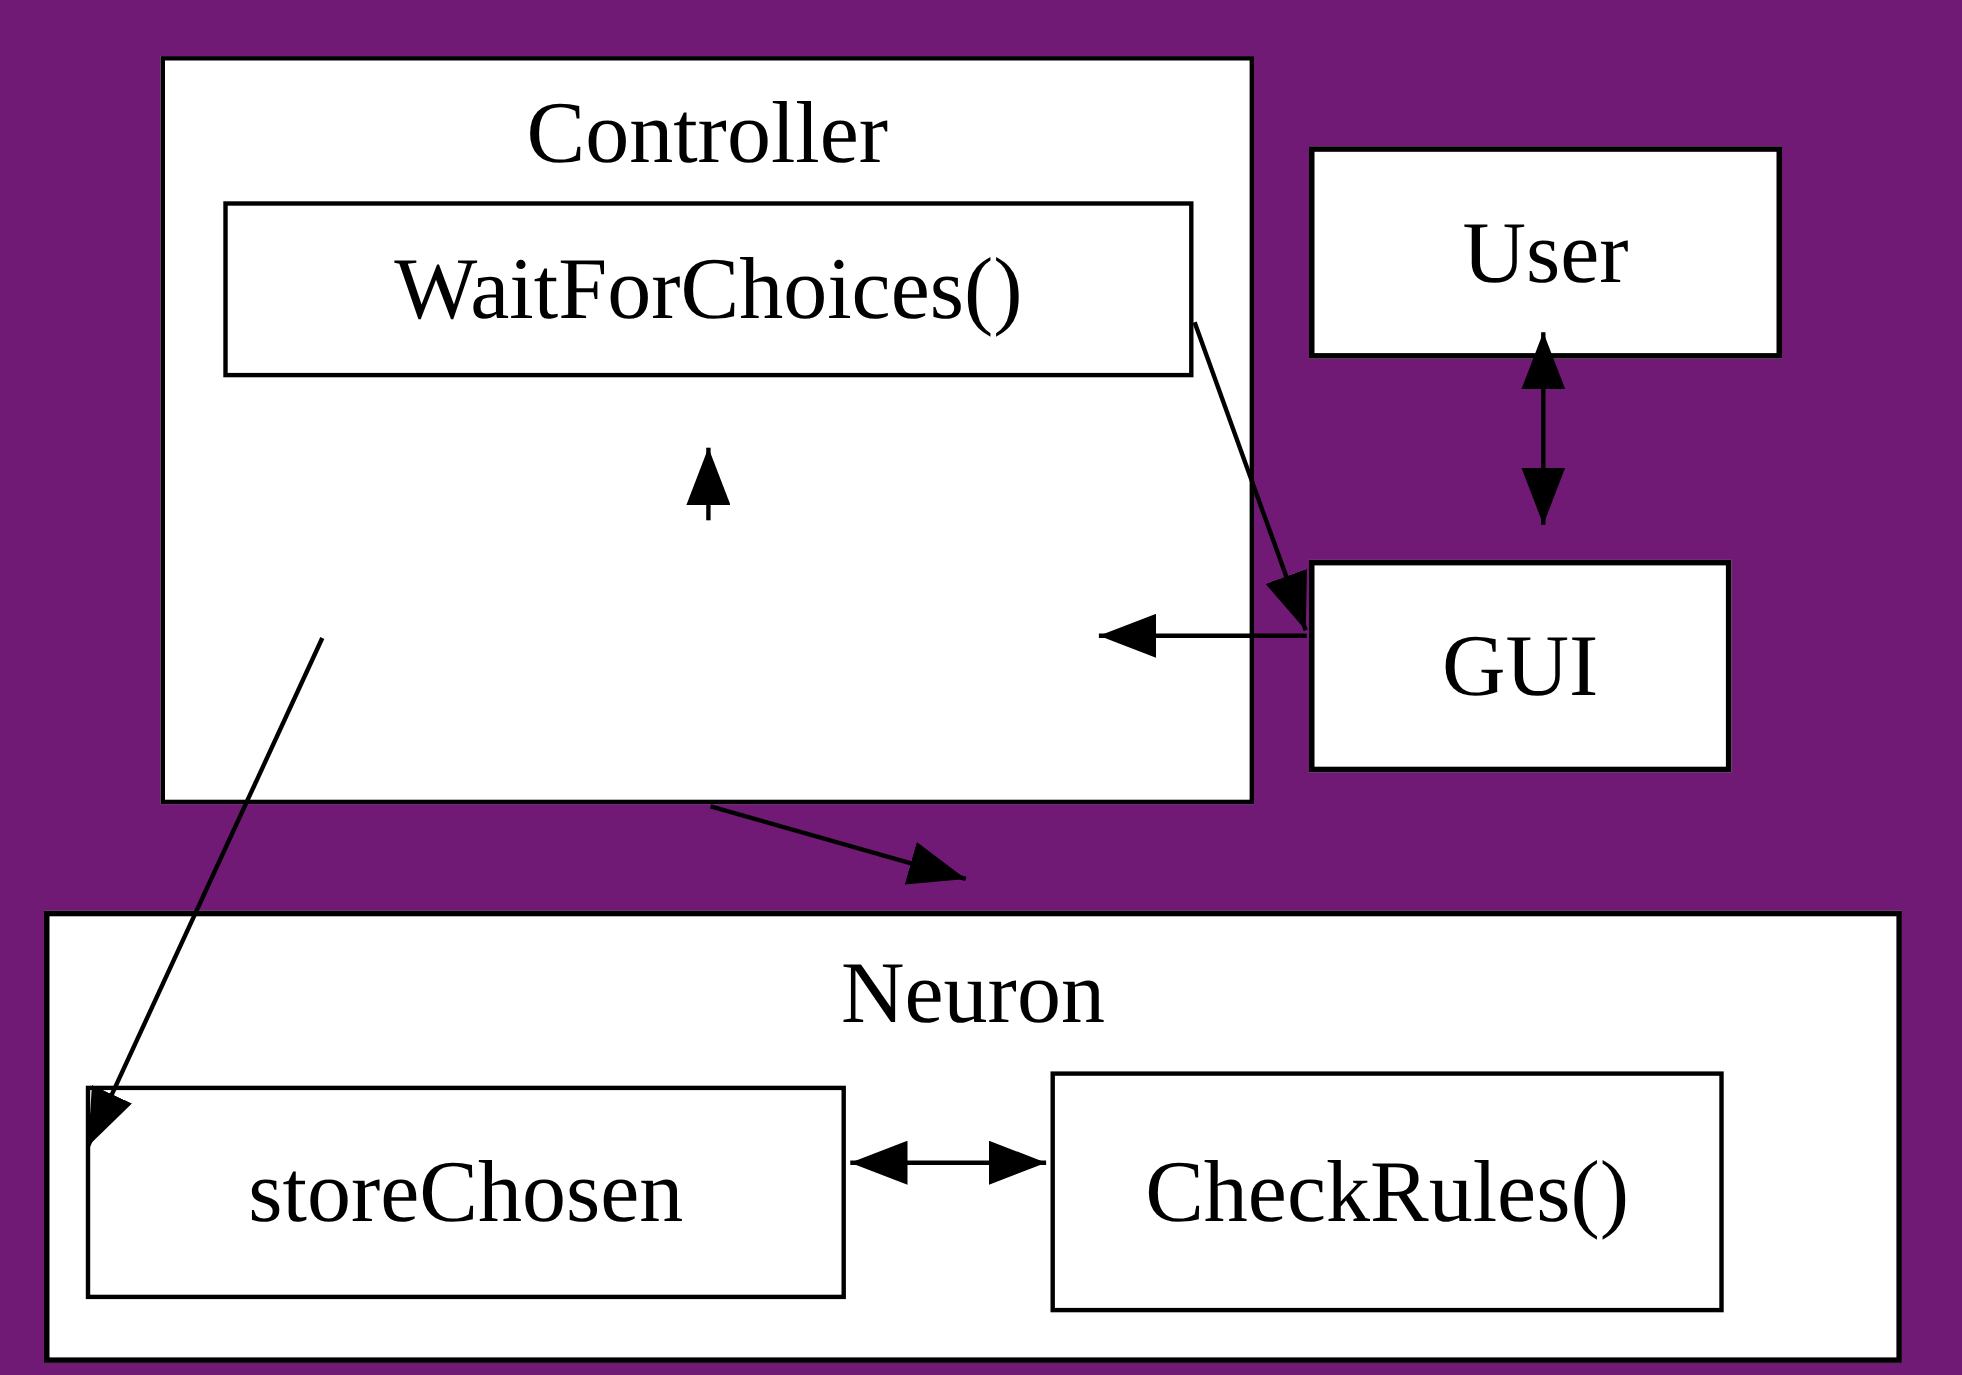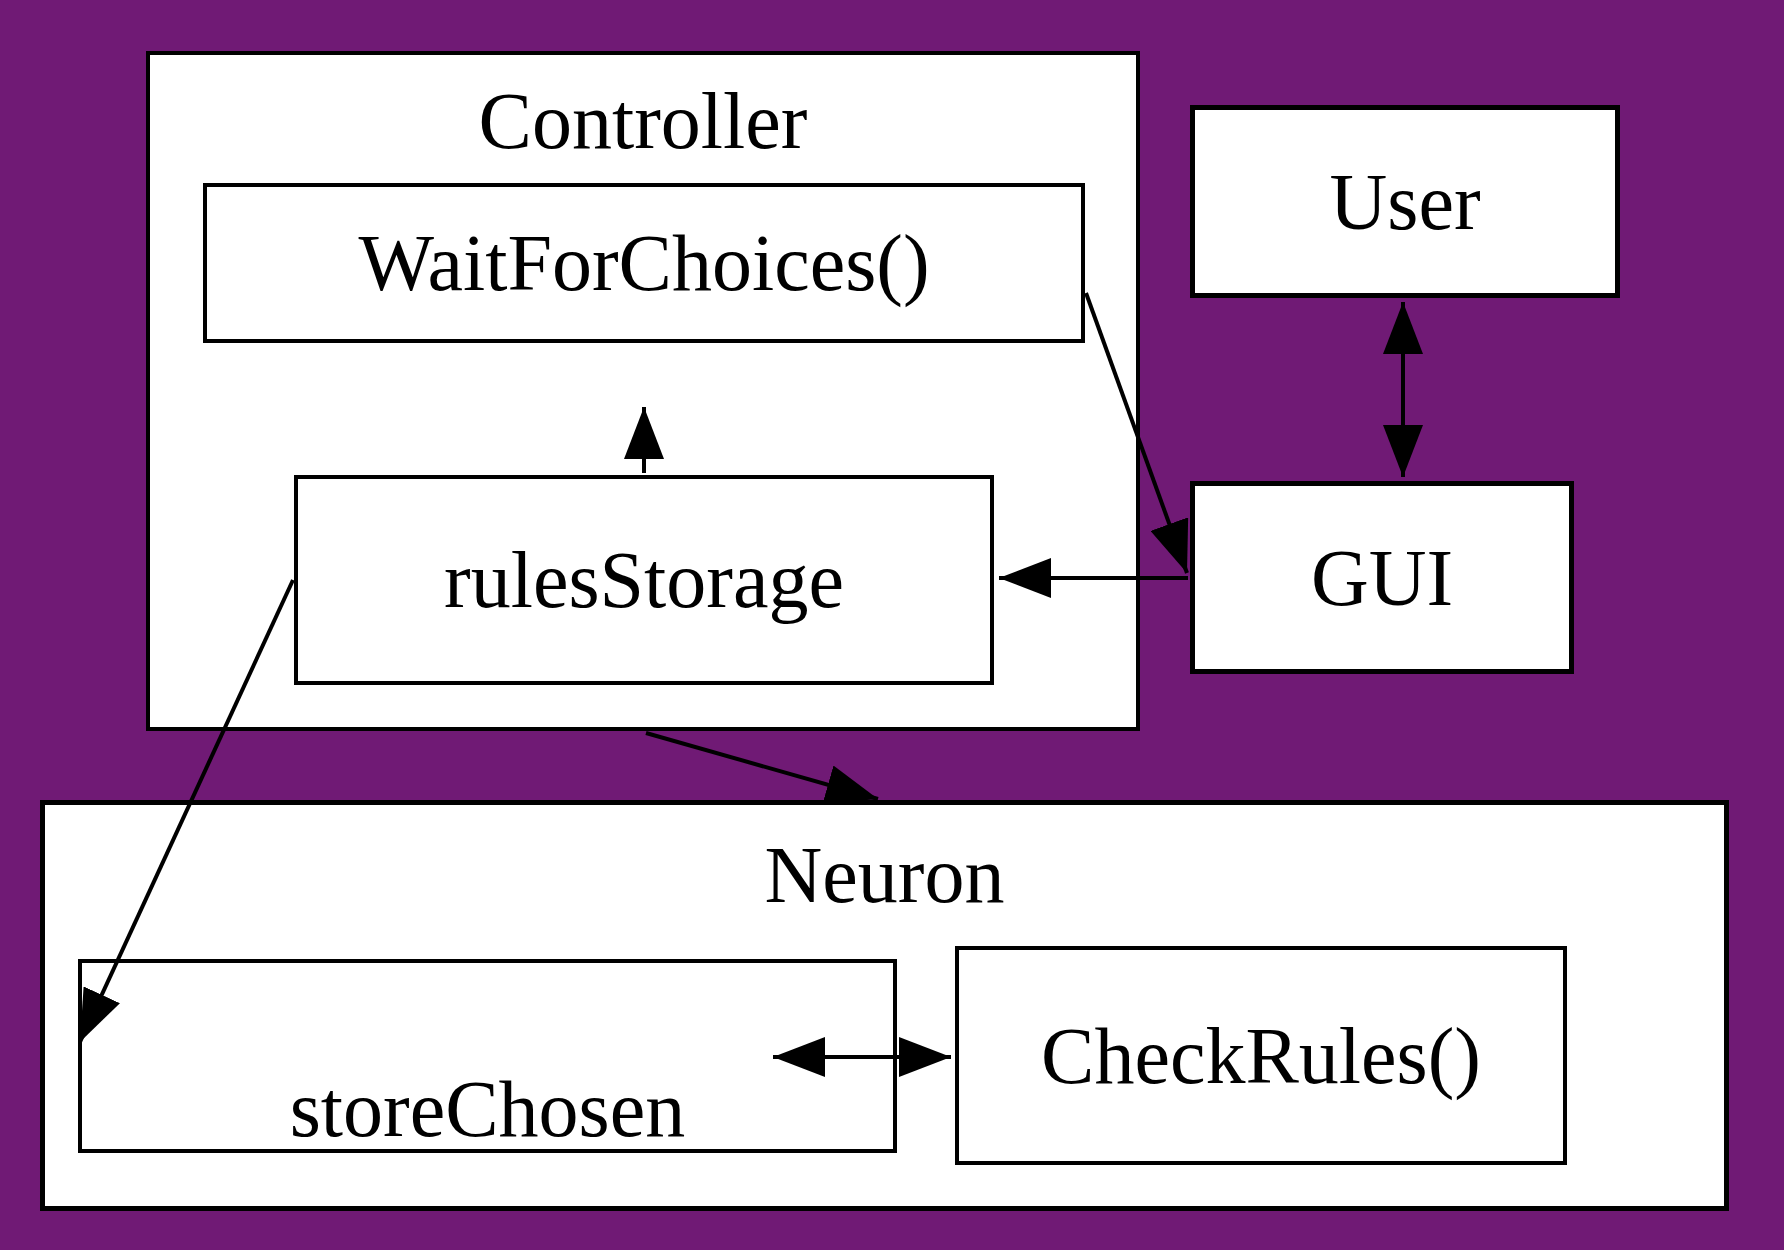--- a/index.html
+++ b/index.html
@@ -16,21 +16,21 @@
     font-family: "Liberation Serif", "DejaVu Serif", serif;
     color: #000000;
     overflow: hidden;
   }
   .box {
     position: absolute;
     background: #ffffff;
     box-sizing: border-box;
   }
   .border4 { border: 4px solid #000000; }
-  .border5 { border: 5px solid #000000; }
+  .border5 { border: 5px solid #000000; margin-top: 28px; }
   .node {
     display: flex;
     align-items: center;
     justify-content: center;
   }
   .container-box {
     display: block;
   }
   .lbl {
     font-size: 80px;
@@ -44,21 +44,21 @@
   #box-controller .container-title { margin-top: 26px; }
   #box-neuron .container-title { margin-top: 30px; }
 
   
   #box-controller { left: 146px; top: 51px;  width: 994px;  height: 680px; }
   #box-wfc        { left: 53px;  top: 128px; width: 882px;  height: 160px; }
   #box-rules      { left: 144px; top: 420px; width: 700px;  height: 210px; }
   #box-user       { left: 1190px; top: 105px; width: 430px; height: 193px; }
   #box-gui        { left: 1190px; top: 481px; width: 384px; height: 193px; }
   #box-neuron     { left: 40px;  top: 800px; width: 1689px; height: 411px; }
-  #box-store      { left: 33px;  top: 154px; width: 819px;  height: 194px; align-items: flex-end; }
+  #box-store      { left: 33px;  top: 154px; width: 691px;  height: 194px; }
   #box-check      { left: 910px; top: 141px; width: 612px;  height: 219px; }
 
   svg.edges {
     position: absolute;
     left: 0;
     top: 0;
     width: 1784px;
     height: 1250px;
     pointer-events: none;
   }
@@ -72,23 +72,20 @@
 
 <div class="canvas">
 
   <div class="box border4 container-box" id="box-controller">
     <span class="lbl container-title">Controller</span>
 
     <div class="box border4 node" id="box-wfc">
       <span class="lbl">WaitForChoices()</span>
     </div>
 
-    <div class="box border4 node" id="box-rules">
-      <span class="lbl">rulesStorage</span>
-    </div>
   </div>
 
   <div class="box border5 node" id="box-user">
     <span class="lbl">User</span>
   </div>
 
   <div class="box border5 node" id="box-gui">
     <span class="lbl">GUI</span>
   </div>
 

